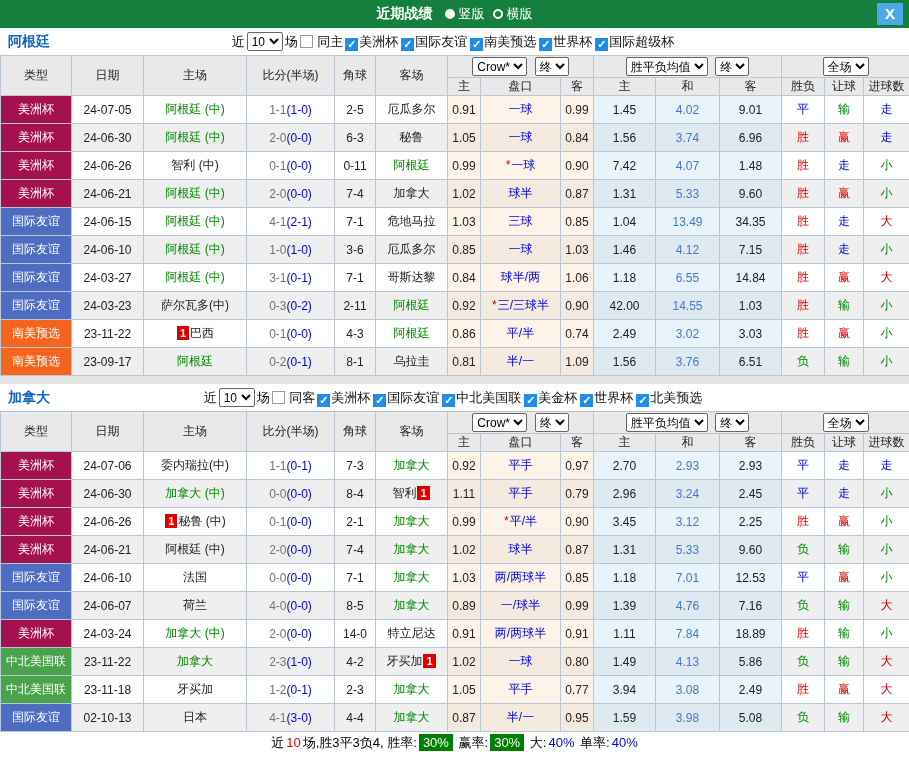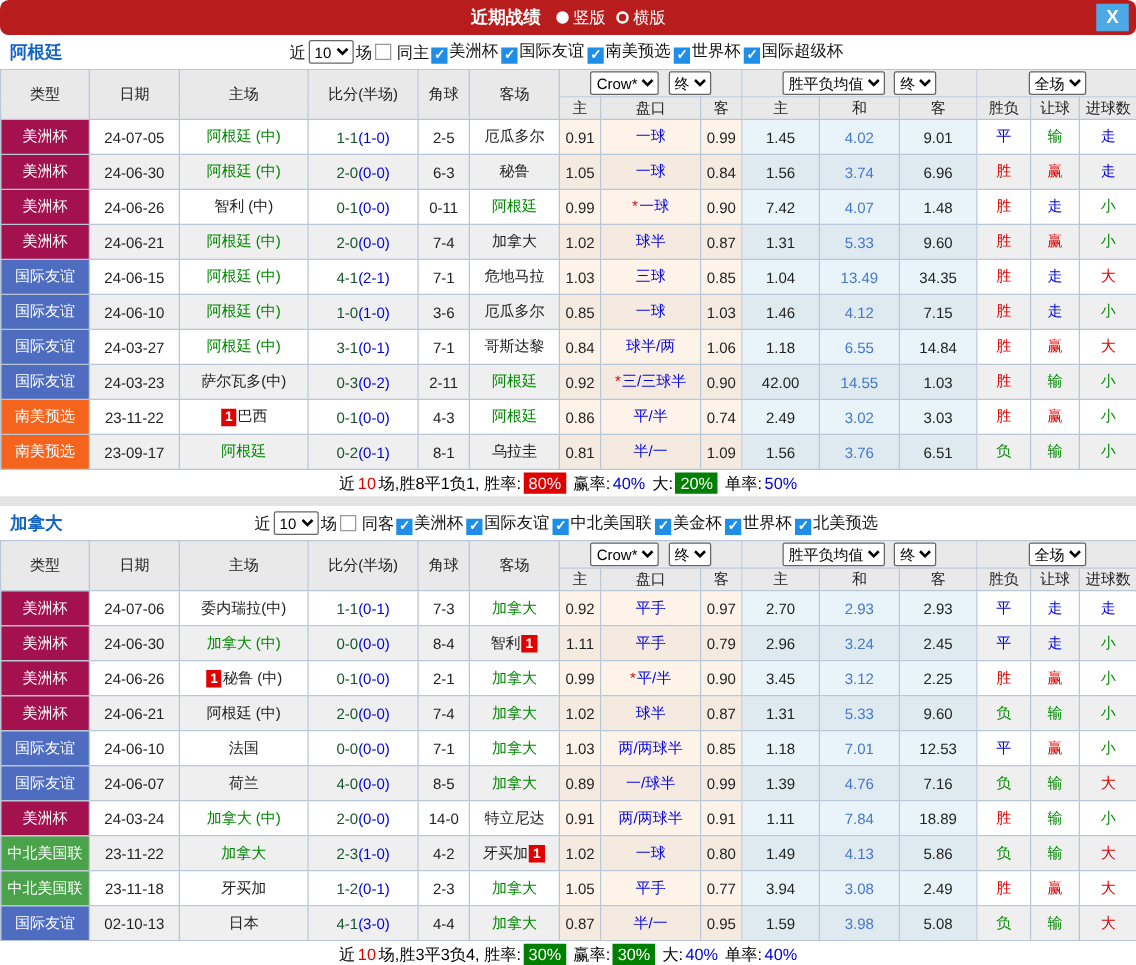--- a/index.html
+++ b/index.html
@@ -1,22 +1,22 @@
 <!DOCTYPE html>
 <html><head>
 <meta charset="utf-8">
 <style>
   * { box-sizing: border-box; margin: 0; padding: 0; }
   html,body { width: 909px; height: 772px; overflow: hidden; background: #fff;
     font-family: "Liberation Sans", sans-serif; }
   .app { width: 909px; height: 772px; position: relative; }
 
   
-  .topbar { height: 28px; background: #b91c1c; color: #fff; display: flex;
-    align-items: center; justify-content: center; position: relative; border-radius: 7px; }
+  .topbar { height: 28px; background: #15803d; color: #fff; display: flex;
+    align-items: center; justify-content: center; position: relative; }
   .topbar .title { font-weight: bold; font-size: 14px; }
   .radio-group { display: inline-flex; align-items: center; margin-left: 4px; }
   .radio { width: 10px; height: 10px; border-radius: 50%; border: 2px solid #fff;
     display: inline-block; margin: 0 4px 0 8px; }
   .radio.checked { background: #fff; }
   .radio-label { font-size: 13px; }
   .close-btn { position: absolute; right: 6px; top: 3px; width: 26px; height: 22px;
     background: #4da9e6; color: #fff; font-weight: bold; text-align: center;
     line-height: 22px; font-size: 15px; cursor: pointer; }
 
@@ -43,21 +43,21 @@
   thead th { background: #e9e9e9; font-weight: normal; color: #222; }
   thead tr.grp th { height: 22px; }
   thead tr.subhead th { height: 17px; }
   tbody td { height: 28px; color: #222; }
   tr.odd { background: #fff; }
   tr.even { background: #efefef; }
   td.tw { background: rgba(250,228,204,0.45); }   
   td.tb { background: rgba(198,228,242,0.40); }   
   .type-cell { color: #fff; }
   .team.green { color: #008800; }
-  .score-main { color: #14532d; }
+  .score-main { color: #737373; }
   .score-half { color: #0000e0; }
   .hcap { color: #0000e0; }
   .star { color: #e00000; margin-right: 1px; }
   .mean-mid { color: #4477cc; }
   .rank { display: inline-block; background: #e00000; color: #fff; font-size: 11px;
     line-height: 14px; padding: 0 3px; font-weight: bold; margin: 0 1px; }
 
   
   .summary { height: 21px; line-height: 21px; text-align: center; font-size: 13px;
     background: #fff; color: #000; }
@@ -313,21 +313,20 @@
               <td class="tw">1.09</td>
               <td class="tb">1.56</td>
               <td class="tb mean-mid">3.76</td>
               <td class="tb">6.51</td>
               <td style="color: rgb(0, 136, 0);">负</td>
               <td style="color: rgb(0, 136, 0);">输</td>
               <td style="color: rgb(0, 136, 0);">小</td>
             </tr>
           </tbody>
     </table>
-    <div class="summary"><span>近</span><span style="color: rgb(224, 0, 0);">10</span><span>场,胜8平1负1, 胜率:</span><span class="pct red">80%</span><span> 赢率:</span><span style="color: rgb(0, 0, 224);">40%</span><span> 大:</span><span class="pct green">20%</span><span> 单率:</span><span style="color: rgb(0, 0, 224);">50%</span></div>
   </div>
 <div class="separator"></div>
   <div class="section">
     <div class="filter-row">
       <span class="team-name">加拿大</span>
       <span class="filters">
         <span class="f-prefix">近</span>
         <select class="count-select"><option>10</option></select>
         <span class="f-suffix">场</span>
         <label>

